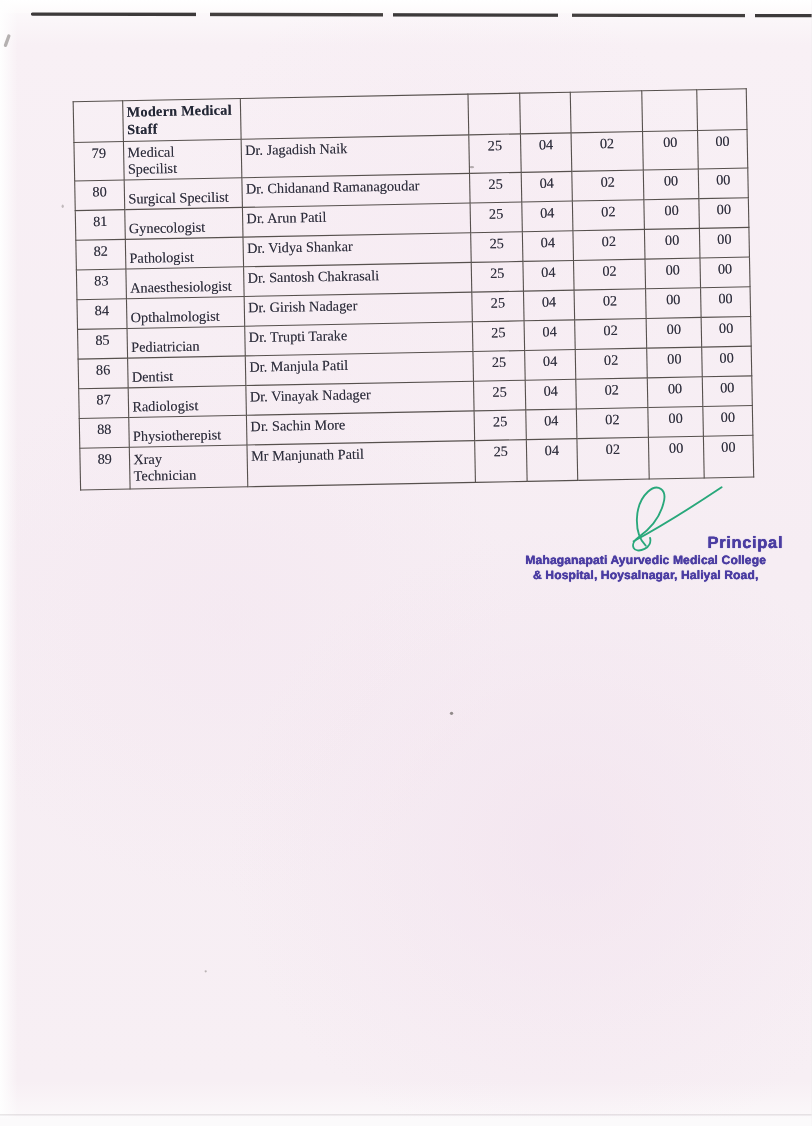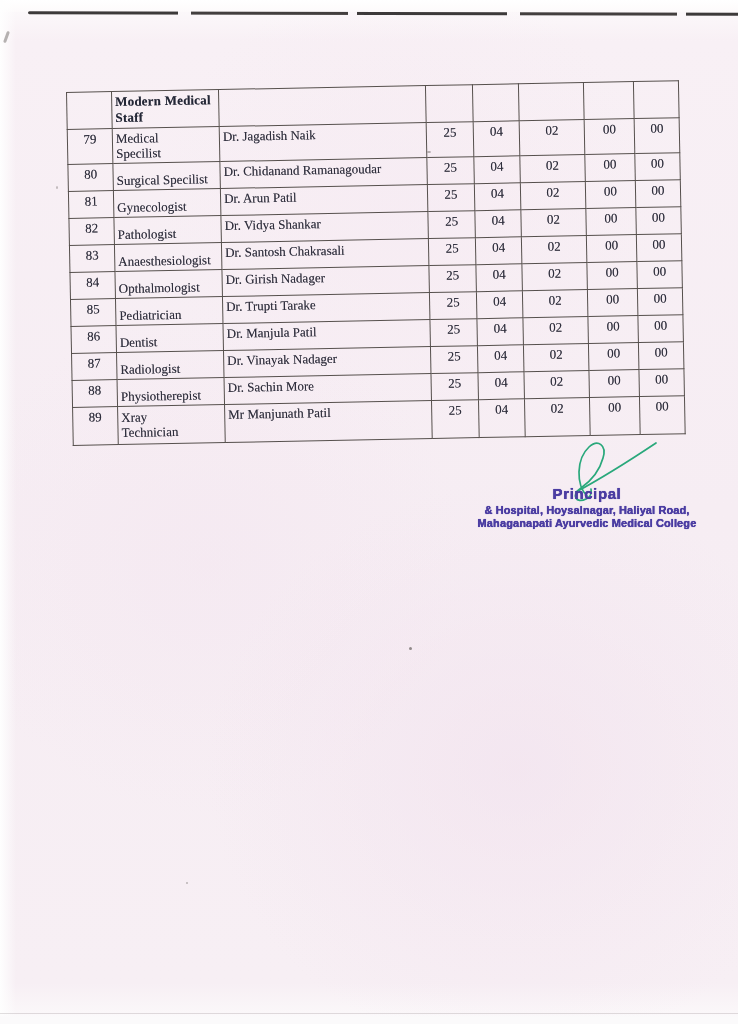--- a/index.html
+++ b/index.html
@@ -55,21 +55,21 @@
   td.c3,td.c4,td.c5,td.c6,td.c7{text-align:center;vertical-align:top;padding-top:4px;}
 
   
   .sig{position:absolute;left:540px;top:433px;width:160px;height:75px;}
   .sig path{fill:none;stroke:var(--signature-ink,#29a87b);stroke-width:1.7;
     stroke-linecap:round;stroke-linejoin:round;}
   .stamp{position:absolute;left:462px;top:485px;width:250px;text-align:center;
     color:var(--stamp-ink,#4b3da2);
     font-family:"Liberation Sans", sans-serif;font-weight:bold;
     text-shadow:0 0 .8px var(--stamp-ink,#4b3da2),0 0 .4px var(--stamp-ink,#4b3da2);}
-  .stamp .designation{font-size:15px;line-height:17px;letter-spacing:.6px;margin-bottom:2px;}
+  .stamp .designation{font-size:15px;line-height:17px;letter-spacing:.6px;margin-bottom:2px;text-align:right;}
   .stamp .line{font-size:11px;line-height:13px;letter-spacing:.1px;}
 </style>
 </head>
 <body>
 
 <div class="page">
 
   <div class="band-top"></div>
   <div class="band-left"></div>
   <div class="band-bottom"></div>
@@ -223,17 +223,17 @@
     </table>
   </div>
 
   <svg class="sig" viewBox="0 0 160 75" xmlns="http://www.w3.org/2000/svg">
     <path d="M 47 63 C 36 52 36 26 49 14 C 58 6 67 12 63 25 C 59 40 48 50 41 55 C 31 62 36 71 46 66 C 50 64 52 60 51 56"></path>
     <path d="M 36 59 C 62 45 92 26 116 10"></path>
   </svg>
 
   <div class="stamp">
     <div class="designation">Principal</div>
+    <div class="line">Mahaganapati Ayurvedic Medical College</div>
     <div class="line">&amp; Hospital, Hoysalnagar, Haliyal Road,</div>
-    <div class="line">Mahaganapati Ayurvedic Medical College</div>
   </div>
 
 </div>
 
 </body></html>

